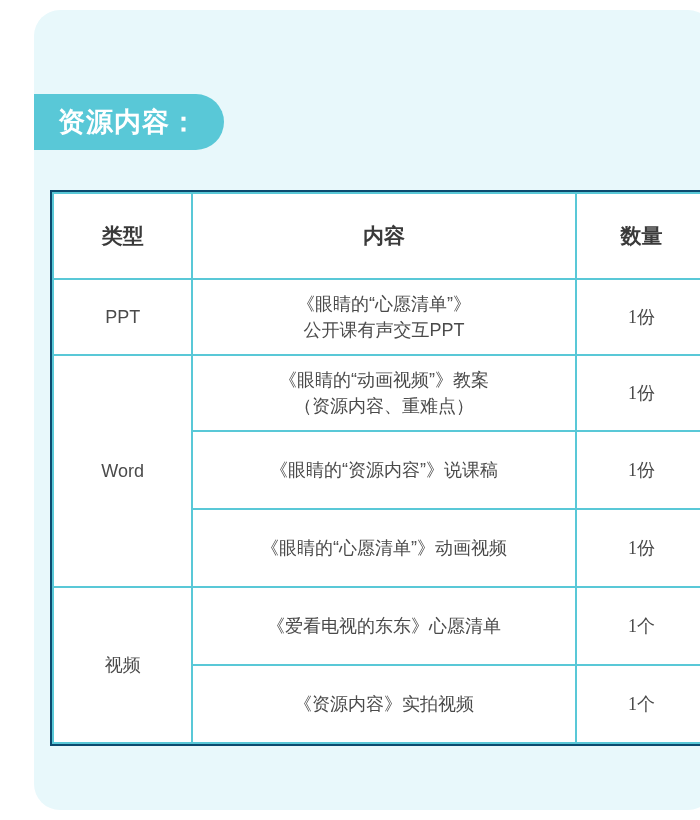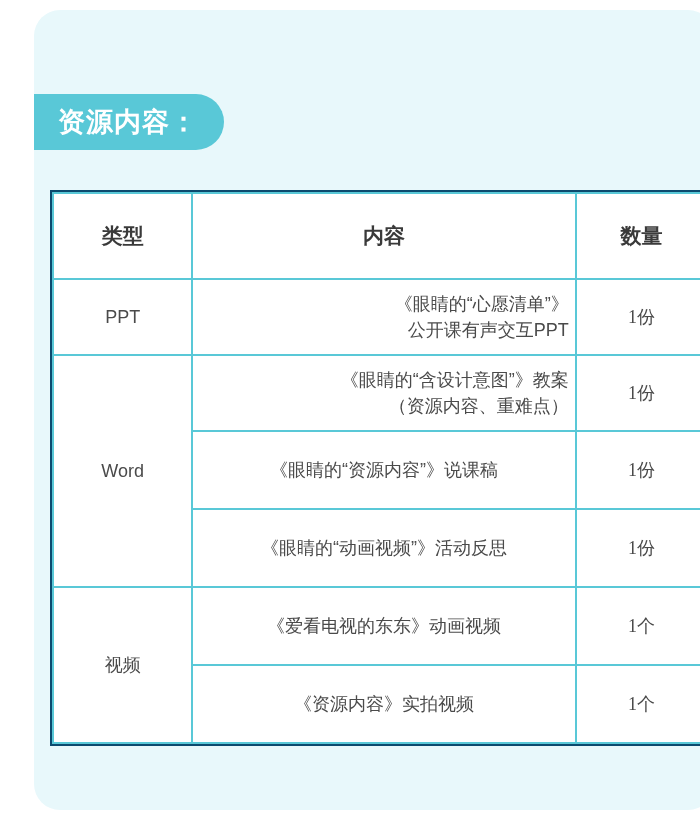--- a/index.html
+++ b/index.html
@@ -95,21 +95,21 @@
     padding-left: 10px;
     padding-right: 10px;
   }
   td.qty-cell {
     font-size: 17px;
     color: #4a4a4a;
     font-family: Liberation Serif, serif;
   }
   .row-h2 { height: 76px; }
   .row-h3 { height: 78px; }
-  .line2 { display: block; text-align: right; }
+  .line2 { display: block; }
 </style>
 </head>
 <body>
 
 <div class="page">
   <div class="card">
 
     <div class="title-pill">
       <span class="title-text">资源内容：</span>
     </div>
@@ -133,37 +133,37 @@
             <td class="content-cell">
               <span class="line2">《眼睛的“心愿清单”》</span>
               <span class="line2">公开课有声交互PPT</span>
             </td>
             <td class="qty-cell">1份</td>
           </tr>
 
           <tr class="row-h2">
             <td class="type-cell" rowspan="3">Word</td>
             <td class="content-cell">
-              <span class="line2">《眼睛的“含设计意图”》教案</span>
+              <span class="line2">《眼睛的“动画视频”》教案</span>
               <span class="line2">（资源内容、重难点）</span>
             </td>
             <td class="qty-cell">1份</td>
           </tr>
           <tr class="row-h3">
             <td class="content-cell">《眼睛的“资源内容”》说课稿</td>
             <td class="qty-cell">1份</td>
           </tr>
           <tr class="row-h3">
-            <td class="content-cell">《眼睛的“动画视频”》活动反思</td>
+            <td class="content-cell">《眼睛的“心愿清单”》动画视频</td>
             <td class="qty-cell">1份</td>
           </tr>
 
           <tr class="row-h3">
             <td class="type-cell" rowspan="2">视频</td>
-            <td class="content-cell">《爱看电视的东东》动画视频</td>
+            <td class="content-cell">《爱看电视的东东》心愿清单</td>
             <td class="qty-cell">1个</td>
           </tr>
           <tr class="row-h3">
             <td class="content-cell">《资源内容》实拍视频</td>
             <td class="qty-cell">1个</td>
           </tr>
         </tbody>
       </table>
     </div>
 

